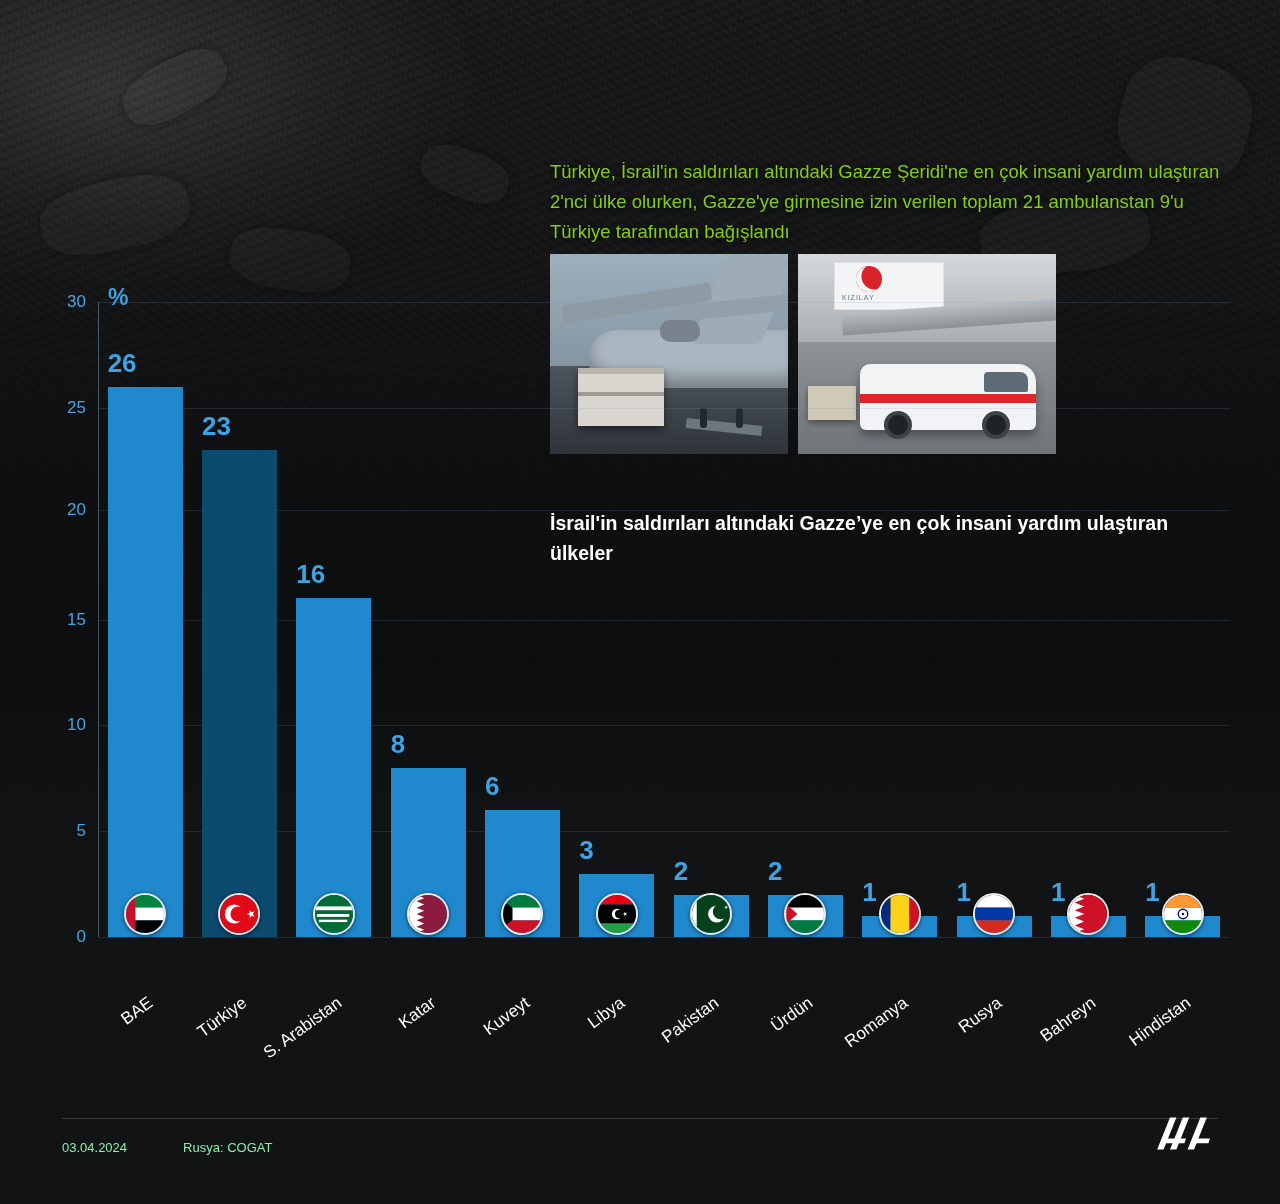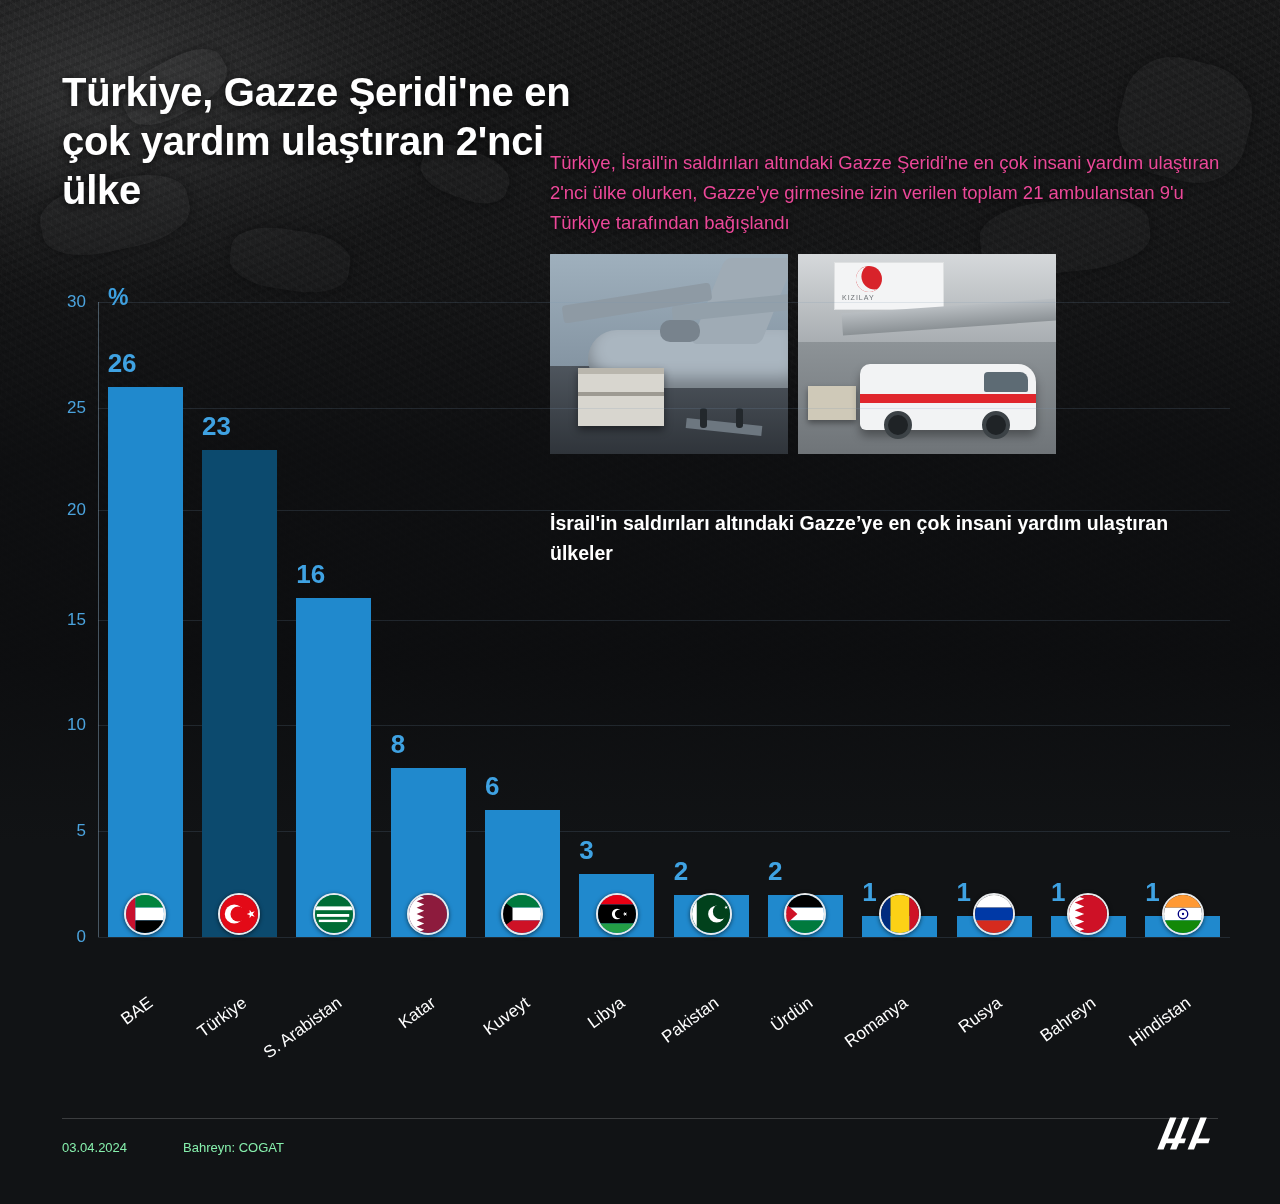--- a/index.html
+++ b/index.html
@@ -66,23 +66,23 @@
     color: #ffffff;
     font-size: 40px;
     line-height: 1.22;
     font-weight: bold;
     text-shadow: 0 2px 10px rgba(0,0,0,.85);
     letter-spacing: -0.3px;
   }
   .subhead {
     position: absolute;
     left: 550px;
-    top: 148px;
+    top: 157px;
     width: 680px;
-    color: #ec4899;
+    color: #84cc16;
     font-size: 18.5px;
     line-height: 1.62;
     text-shadow: 0 1px 6px rgba(0,0,0,.9);
   }
 
   
   .photos {
     position: absolute;
     left: 550px;
     top: 254px;
@@ -292,21 +292,20 @@
     <span style="left:40px;  top:180px; width:150px; height:70px; transform:rotate(-12deg);"></span>
     <span style="left:230px; top:230px; width:120px; height:60px; transform:rotate(8deg);"></span>
     <span style="left:420px; top:150px; width:90px;  height:48px; transform:rotate(20deg);"></span>
     <span style="left:980px; top:200px; width:170px; height:72px; transform:rotate(-6deg);"></span>
     <span style="left:1120px;top:60px;  width:130px; height:120px;transform:rotate(14deg);"></span>
     <span style="left:120px; top:60px;  width:110px; height:54px; transform:rotate(-28deg);"></span>
   </div>
   <div class="bg-dark-overlay"></div>
 
   <div class="header">
-    <div class="headline">Türkiye, Gazze Şeridi'ne en çok yardım ulaştıran 2'nci ülke</div>
     <div class="subhead">Türkiye, İsrail'in saldırıları altındaki Gazze Şeridi'ne en çok insani yardım ulaştıran 2'nci ülke olurken, Gazze'ye girmesine izin verilen toplam 21 ambulanstan 9'u Türkiye tarafından bağışlandı</div>
   </div>
 
   <div class="photos">
     <div class="photo photo-plane">
       <div class="plane-sky"></div>
       <div class="plane-ground"></div>
       <div class="plane-body"></div>
       <div class="plane-tail"></div>
       <div class="plane-tailfin"></div>
@@ -535,21 +534,21 @@
               <circle cx="30" cy="20" r="1.2" fill="#000080"></circle>
             </svg></div>
           <div class="catlabel">Hindistan</div>
         </div>
       </div>
   </div>
 
   <div class="footer-rule"></div>
   <div class="footer">
     <span>03.04.2024</span>
-    <span>Bahreyn: COGAT</span>
+    <span>Rusya: COGAT</span>
   </div>
   <div class="aa-logo">
     <svg viewBox="0 0 90 70" width="72" height="56" aria-hidden="true">
       <path d="M14 52 L30 12 L38 12 L22 52 Z" fill="#ffffff"></path>
       <path d="M30 52 L46 12 L54 12 L38 52 Z" fill="#ffffff"></path>
       <path d="M24 38 L50 38 L48 44 L22 44 Z" fill="#ffffff"></path>
       <path d="M52 52 L68 12 L76 12 L60 52 Z" fill="#ffffff"></path>
       <path d="M62 38 L80 38 L78 44 L60 44 Z" fill="#ffffff"></path>
     </svg>
   </div>

